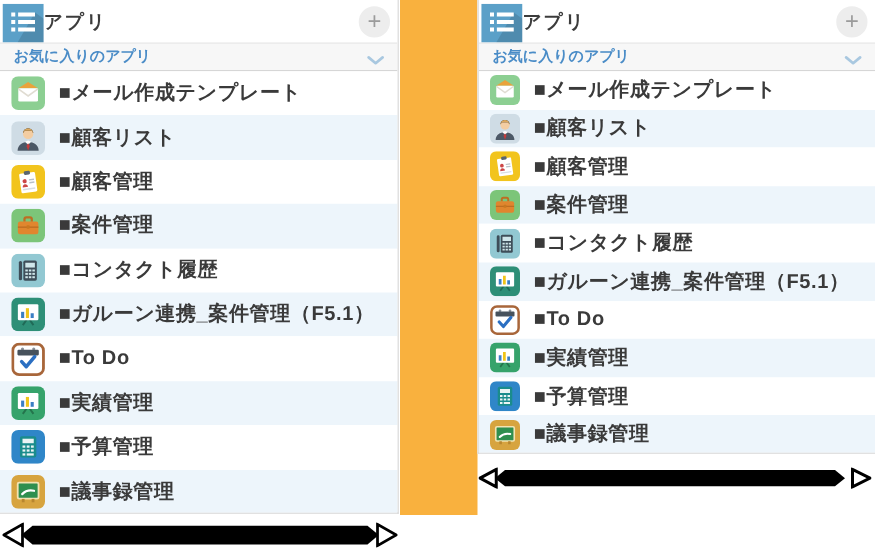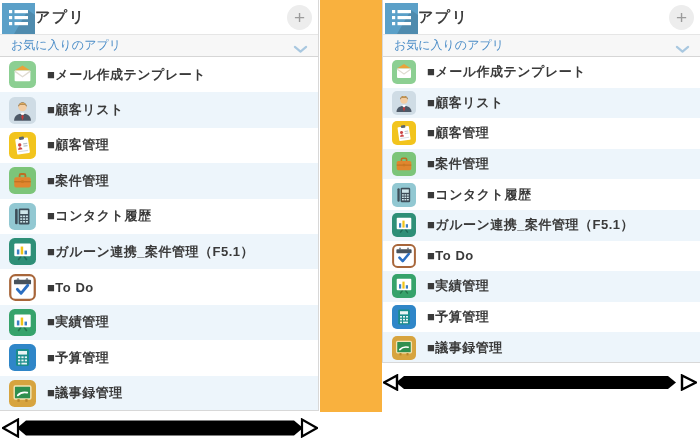--- a/index.html
+++ b/index.html
@@ -46,37 +46,37 @@
     font-family: "Liberation Sans", sans-serif;
     cursor: pointer; padding: 0;
   }
   .subheader {
     height: 22px;
     background: #f7f7f7;
     border-bottom: 1px solid #d6d6d6;
     display: flex; align-items: center; justify-content: space-between;
     padding: 0 10px 0 11px;
   }
-  .subheader-label { color: #4A8CC7; font-size: 12px; font-weight: normal; }
+  .subheader-label { color: #4A8CC7; font-size: 12px; font-weight: bold; }
   .chevron { width: 15px; height: 10px; display: block; }
 
   .app-list { width: 100%; }
   .row {
     display: flex; align-items: center;
     padding-left: 9px; gap: 11px;
     background: #fff; cursor: pointer;
   }
   .row:nth-child(even) { background: #EDF5FB; }
   .panel[data-index="0"] .row { height: 35.4px; }
   .panel[data-index="1"] .row { height: 30.6px; }
   .row-icon { flex: 0 0 auto; display: block; }
   .panel[data-index="0"] .row-icon { width: 27px; height: 27px; }
   .panel[data-index="1"] .row-icon { width: 24px; height: 24px; }
   .row-icon svg { display: block; width: 100%; height: 100%; }
-  .row-label { font-size: 13px; font-weight: 600; color: #3a3a3a; letter-spacing: 0.5px; white-space: nowrap; }
+  .row-label { font-size: 16px; font-weight: 600; color: #3a3a3a; letter-spacing: 0.5px; white-space: nowrap; }
 
   .redaction { position: absolute; }
   .redaction svg { display: block; width: 100%; height: 100%; }
   .redaction-left  { left: 2px;  top: 418px; width: 316px; height: 20px; }
   .redaction-right { left: 383px; top: 374px; width: 314px; height: 17px; }
 </style>
 </head>
 <body>
 
 <div class="divider"></div>

